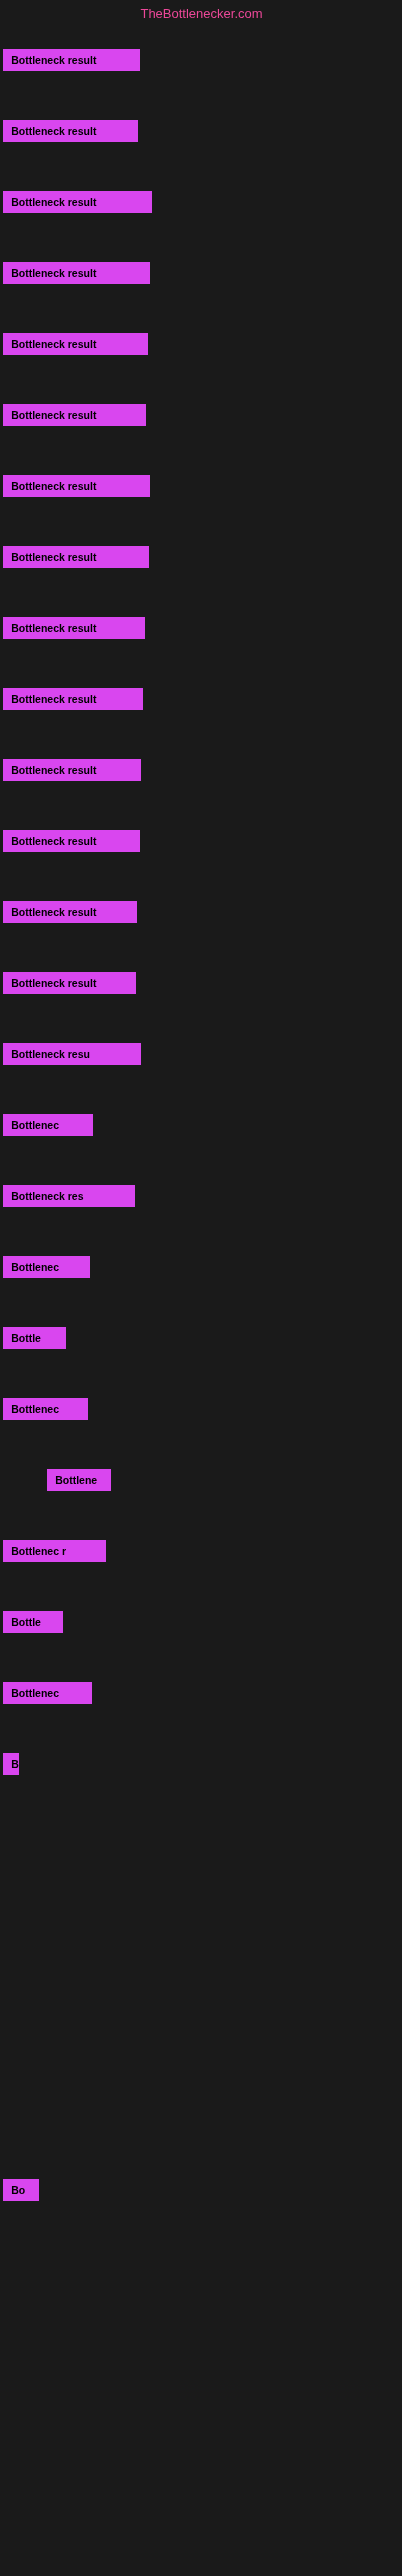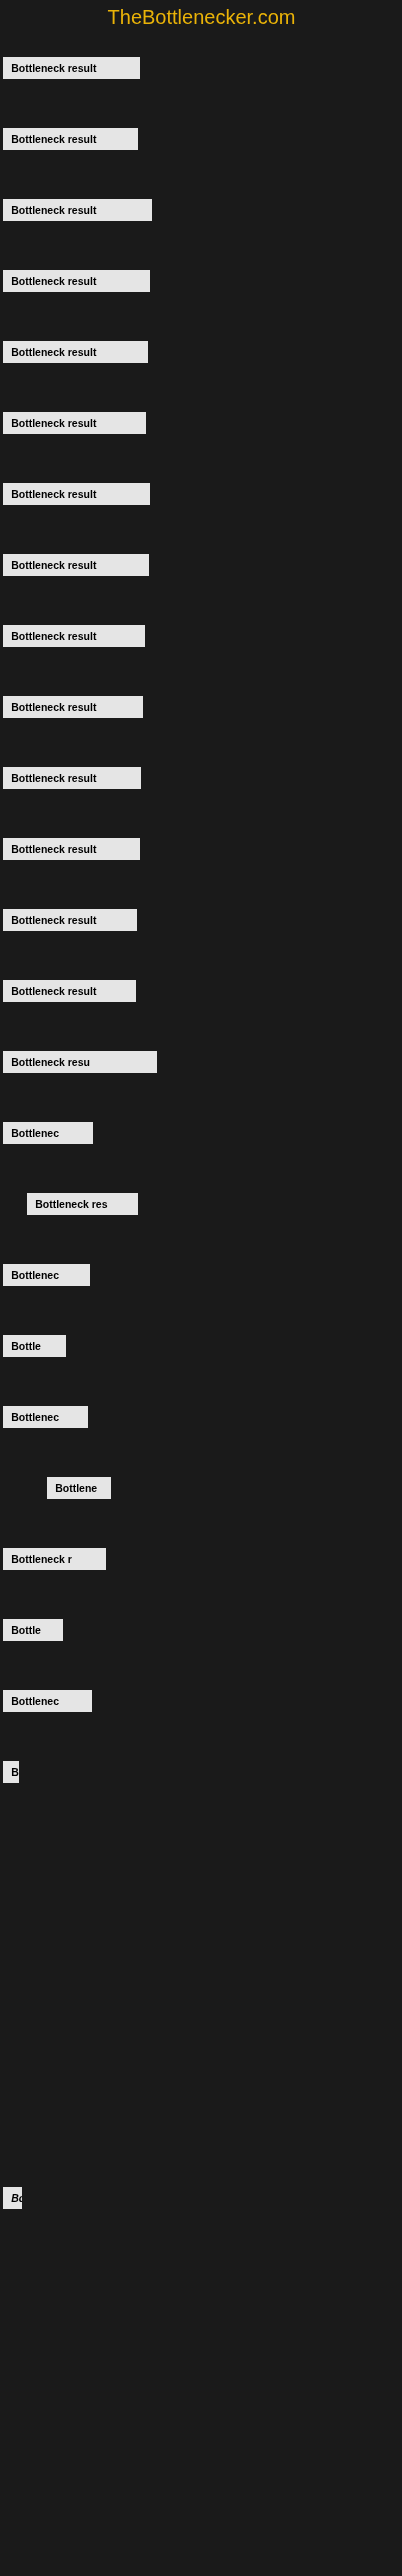--- a/index.html
+++ b/index.html
@@ -11,35 +11,35 @@
     body {
       background-color: #1a1a1a;
       width: 403px;
       min-height: 2576px;
       font-family: Arial, sans-serif;
       position: relative;
     }
 
     .site-title {
       text-align: center;
-      color: #eab308;
-      font-size: 20px;
+      color: #ec4899;
+      font-size: 13px;
       padding: 6.4px 0 3.2px 0;
       font-weight: normal;
     }
 
     .bottleneck-row {
       position: relative;
       height: 71px;
       display: flex;
       align-items: center;
     }
 
     .bottleneck-badge {
-      background-color: #e5e5e5;
+      background-color: #d946ef;
       color: #000000;
       font-size: 10.5px;
       font-weight: bold;
       padding: 4.8px 8px;
       display: inline-block;
       white-space: nowrap;
       overflow: hidden;
       cursor: pointer;
     }
 
@@ -51,39 +51,39 @@
     .row-5  .bottleneck-badge { width: 145px; }
     .row-6  .bottleneck-badge { width: 143px; }
     .row-7  .bottleneck-badge { width: 147px; }
     .row-8  .bottleneck-badge { width: 146px; }
     .row-9  .bottleneck-badge { width: 142px; }
     .row-10 .bottleneck-badge { width: 140px; }
     .row-11 .bottleneck-badge { width: 138px; }
     .row-12 .bottleneck-badge { width: 137px; }
     .row-13 .bottleneck-badge { width: 134px; }
     .row-14 .bottleneck-badge { width: 133px; }
-    .row-15 .bottleneck-badge { width: 154px; }
+    .row-15 .bottleneck-badge { width: 138px; }
     .row-16 .bottleneck-badge { width: 90px; }
-    .row-17 .bottleneck-badge { width: 111px; margin-left: 24px; }
+    .row-17 .bottleneck-badge { width: 132px; }
     .row-18 .bottleneck-badge { width: 87px; }
     .row-19 .bottleneck-badge { width: 63px; }
     .row-20 .bottleneck-badge { width: 85px; }
     .row-21 .bottleneck-badge { width: 64px; margin-left: 44px; }
     .row-22 .bottleneck-badge { width: 103px; }
     .row-23 .bottleneck-badge { width: 60px; }
     .row-24 .bottleneck-badge { width: 89px; }
     .row-25 .bottleneck-badge { width: 14.5px; overflow: hidden; }
 
     
     .row-spacer {
       height: 71px;
     }
 
     
-    .row-31 .bottleneck-badge { width: 19px; overflow: hidden; font-style: italic; }
+    .row-31 .bottleneck-badge { width: 36px; overflow: hidden; }
 
     
 
     .container {
       padding: 0 3.2px;
     }
   </style>
 </head>
 <body>
 
@@ -168,21 +168,21 @@
 
   <div class="bottleneck-row row-20">
     <span class="bottleneck-badge">Bottlenec</span>
   </div>
 
   <div class="bottleneck-row row-21">
     <span class="bottleneck-badge">Bottlene</span>
   </div>
 
   <div class="bottleneck-row row-22">
-    <span class="bottleneck-badge">Bottleneck r</span>
+    <span class="bottleneck-badge">Bottlenec r</span>
   </div>
 
   <div class="bottleneck-row row-23">
     <span class="bottleneck-badge">Bottle</span>
   </div>
 
   <div class="bottleneck-row row-24">
     <span class="bottleneck-badge">Bottlenec</span>
   </div>
 

